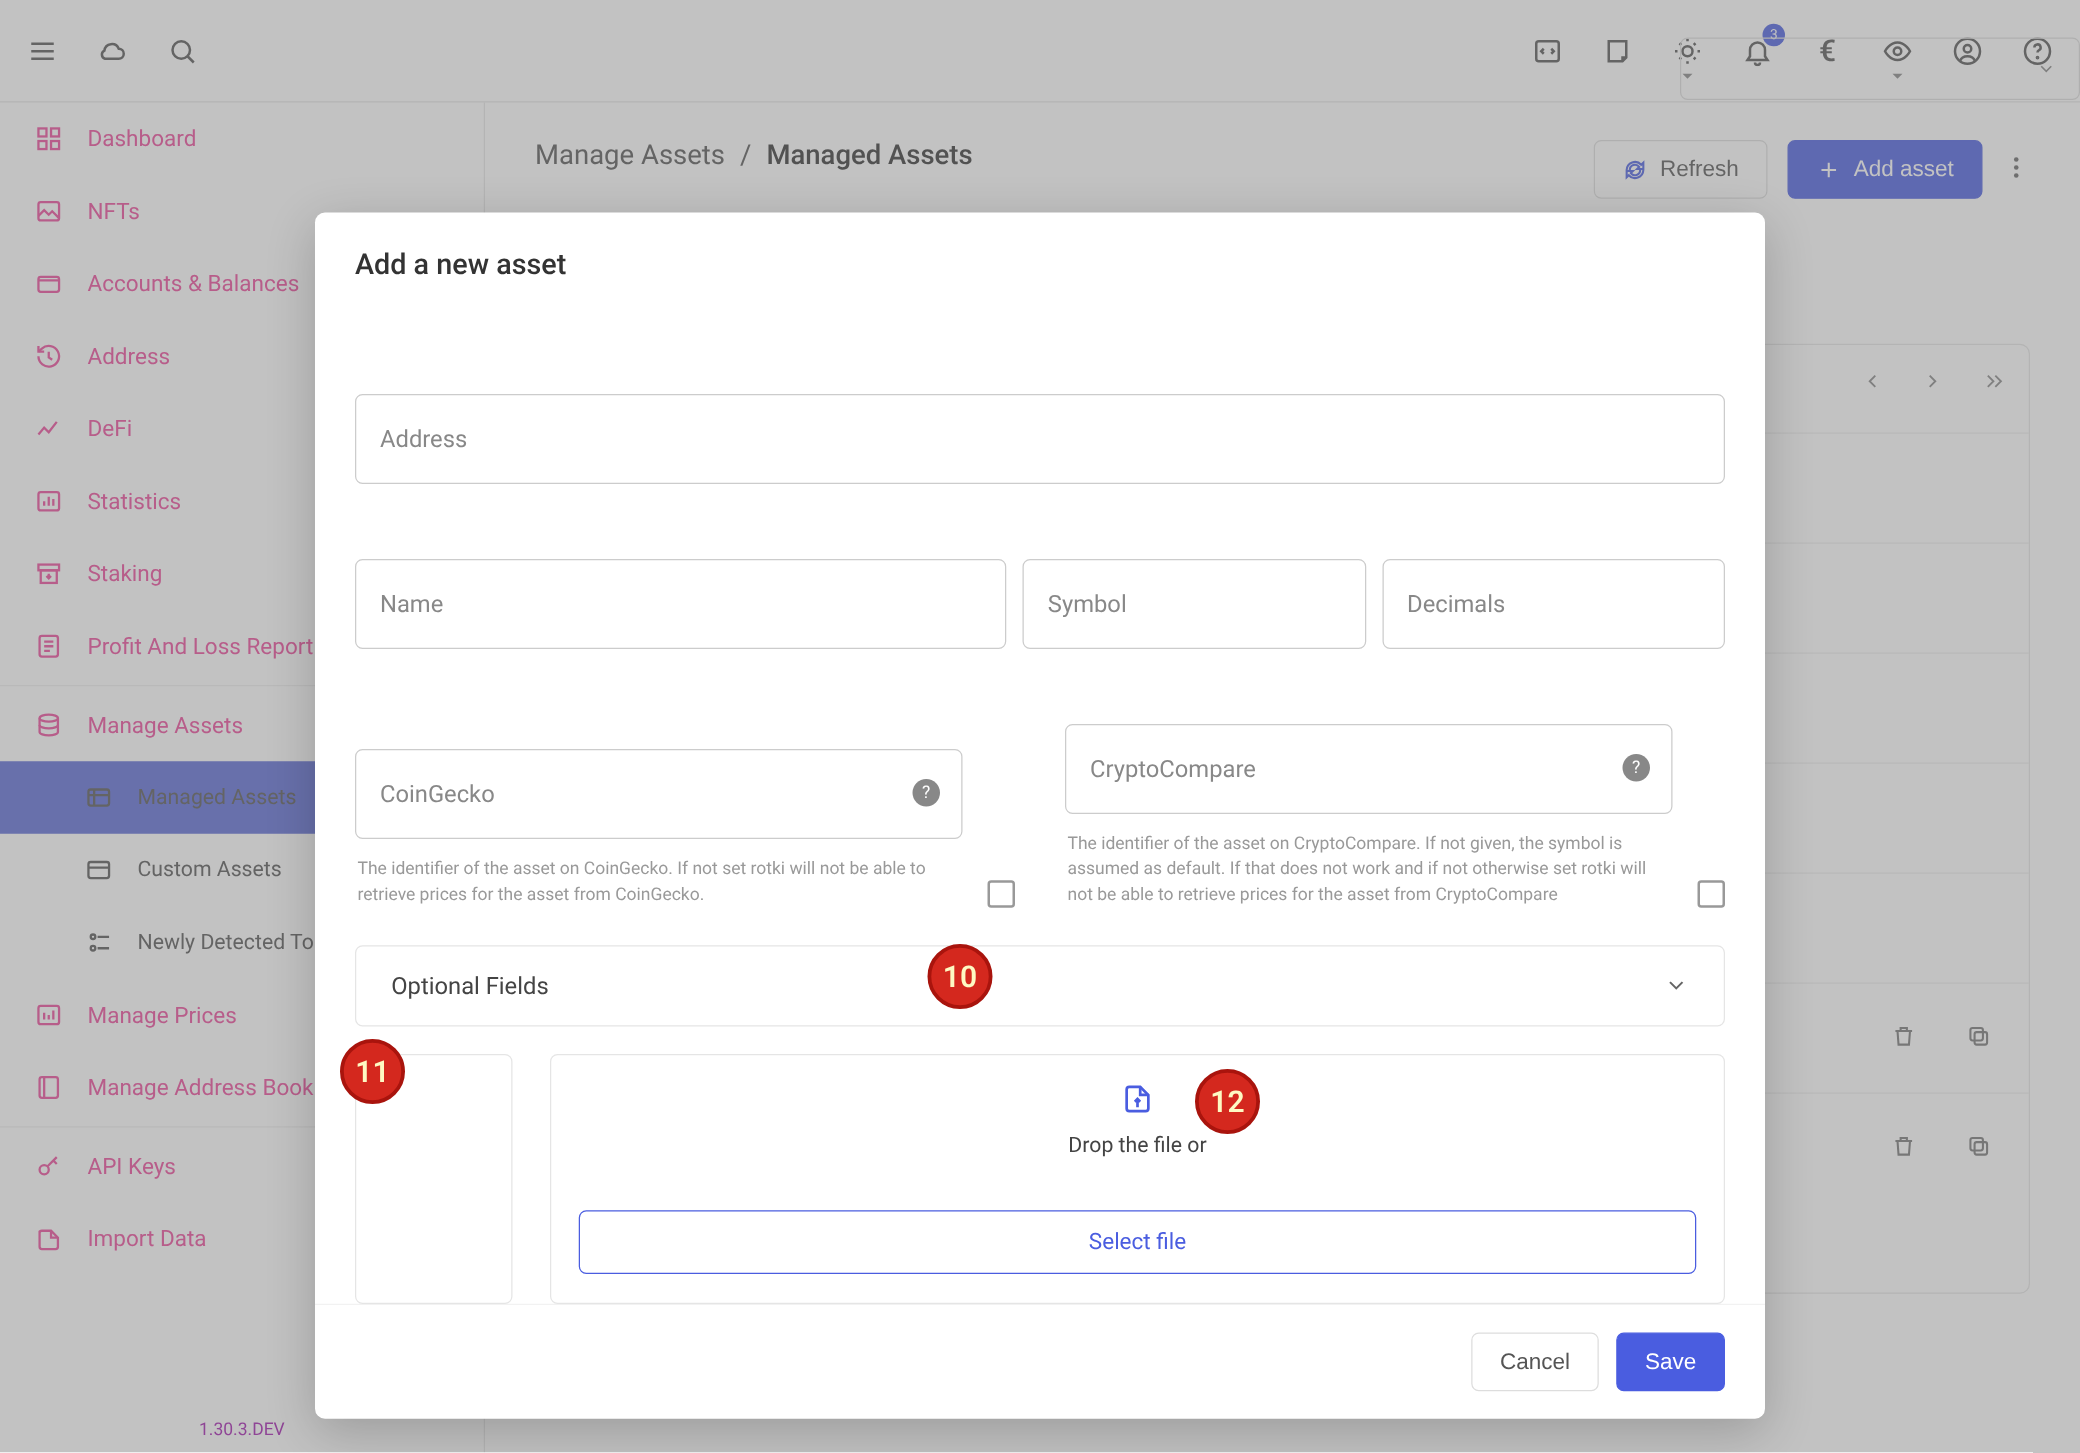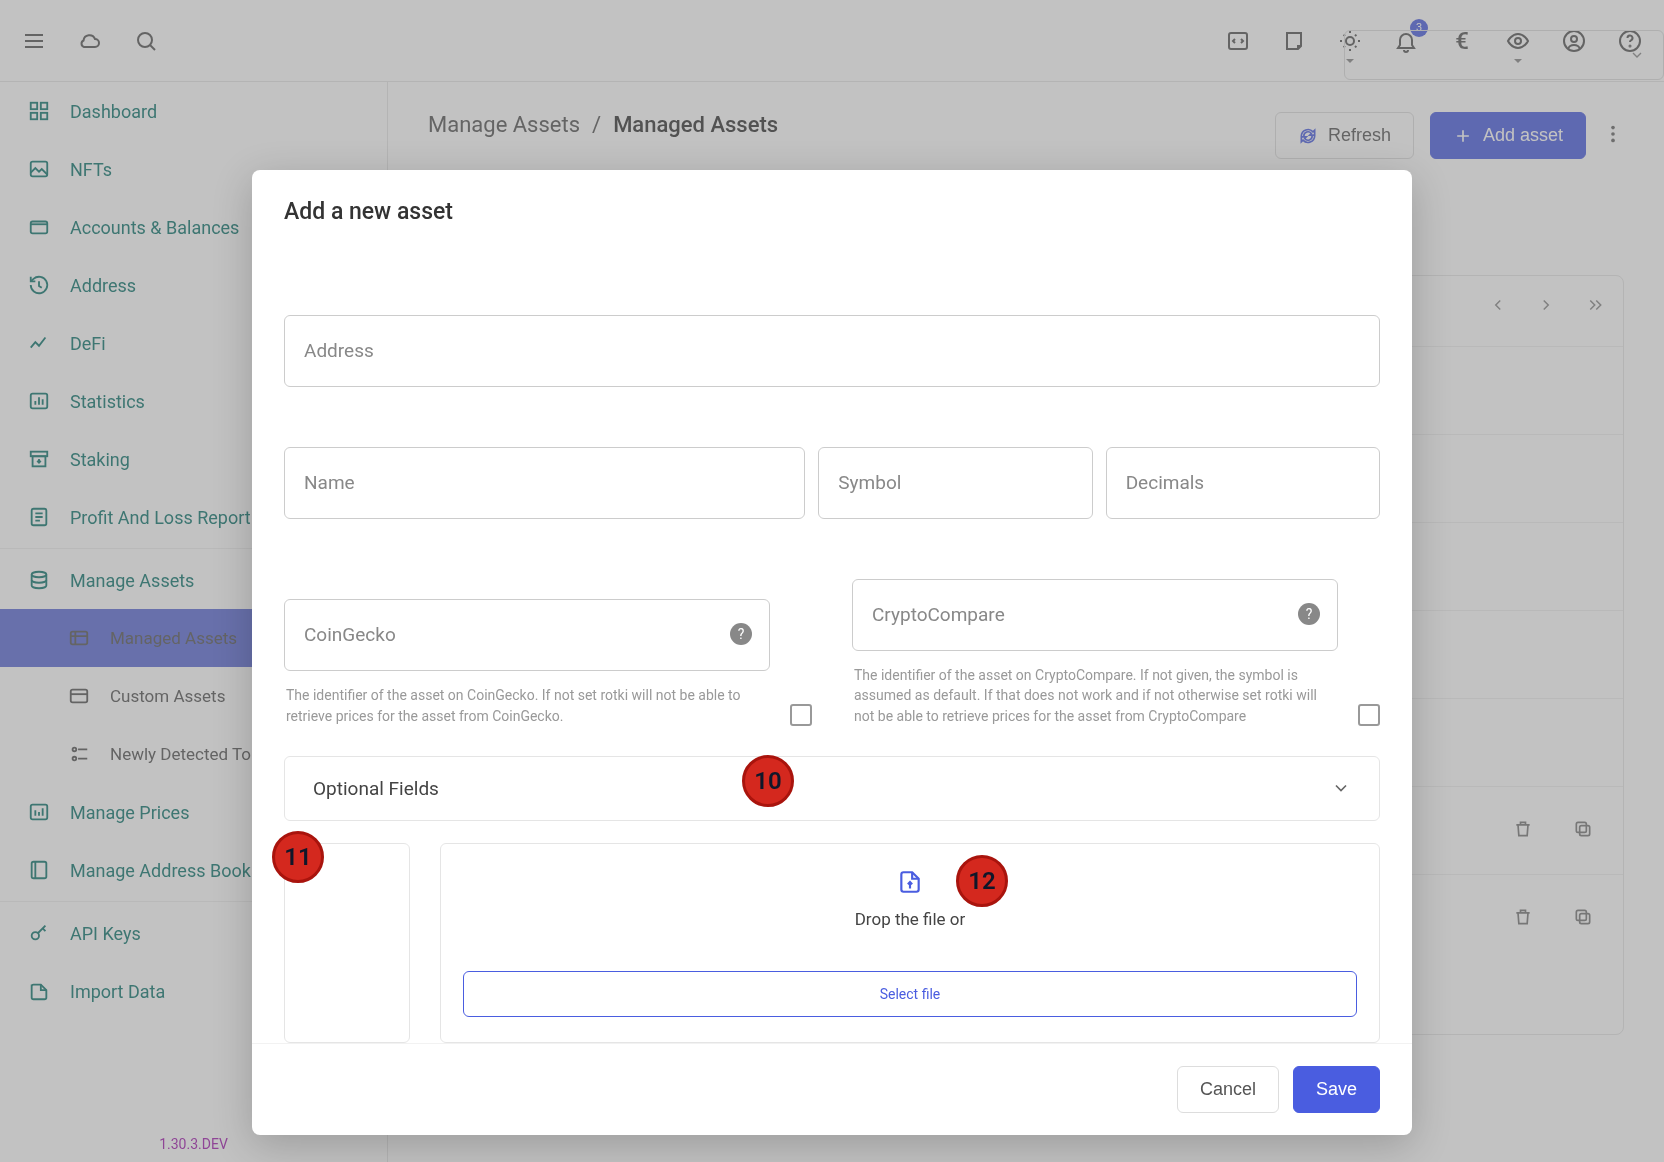--- a/index.html
+++ b/index.html
@@ -11,21 +11,21 @@
   .topbar .icon-btn { width: 28px; height: 28px; display: flex; align-items: center; justify-content: center; color: #555; position: relative; cursor: pointer; }
   .topbar .icon-btn svg { width: 24px; height: 24px; }
   .topbar .chevron-under::after { content: ""; position: absolute; bottom: -12px; left: 50%; transform: translateX(-50%); border: 4px solid transparent; border-top-color: #888; }
   .badge { position: absolute; top: -8px; right: -8px; background: #4a5de0; color: #fff; border-radius: 50%; width: 18px; height: 18px; font-size: 11px; display: flex; align-items: center; justify-content: center; }
 
   
   .layout { display: flex; height: calc(100% - 82px); }
 
   
   .sidebar { width: 388px; border-right: 1px solid #e5e5e5; display: flex; flex-direction: column; overflow: hidden; }
-  .sidebar .item { display: flex; align-items: center; gap: 20px; padding: 18px 28px; font-size: 18px; color: #0f766e; cursor: pointer; }
+  .sidebar .item { display: flex; align-items: center; gap: 20px; padding: 18px 28px; font-size: 18px; color: #ec4899; cursor: pointer; }
   .sidebar .item.selected { background: #5b6ad6; color: #fff; }
   .sidebar .item .icon { width: 22px; height: 22px; display:flex; align-items:center; justify-content:center; }
   .sidebar .item .icon svg { width: 22px; height: 22px; }
   .sidebar .item.sub { padding-left: 68px; font-size: 17px; color: #555; }
   .sidebar .item.has-arrow { position: relative; }
   .sidebar .item.has-arrow::after { content: ""; position: absolute; right: 36px; top: 50%; width: 12px; height: 12px; border-right: 2px solid #888; border-bottom: 2px solid #888; transform: translateY(-60%) rotate(45deg); }
   .sidebar .divider { height: 1px; background: #eee; margin: 2px 0; }
   .sidebar .spacer { flex: 1; }
   .sidebar .version { text-align: center; padding: 10px; font-size: 14px; color: #a21caf; }
 
@@ -59,26 +59,26 @@
   .oracle .checkbox { width: 22px; height: 22px; border: 2px solid #999; border-radius: 3px; margin-top: 24px; cursor: pointer; }
   .oracle .hint { font-size: 14px; color: #999; line-height: 1.45; margin-left: 2px; }
   .qmark { position: absolute; right: 18px; top: 24px; width: 22px; height: 22px; border-radius: 50%; background: #888; color: #fff; display: flex; align-items: center; justify-content: center; font-size: 14px; cursor: help; }
 
   .accordion { border: 1px solid #e5e5e5; border-radius: 6px; padding: 20px 28px; display: flex; align-items: center; justify-content: space-between; margin: 30px 0 22px; cursor: pointer; font-size: 19px; color: #444; }
 
   .upload-row { display: flex; gap: 30px; }
   .preview-box { width: 126px; height: 200px; border: 1px solid #e5e5e5; border-radius: 6px; background: #fff; }
   .dropzone { flex: 1; border: 1px solid #e5e5e5; border-radius: 6px; padding: 22px; display: flex; flex-direction: column; align-items: center; gap: 14px; justify-content: center; }
   .dropzone .dz-text { font-size: 17px; color: #444; }
-  .dropzone .select-file { width: 100%; border: 1px solid #4a5de0; color: #4a5de0; border-radius: 6px; padding: 14px; text-align: center; font-size: 14px; cursor: pointer; margin-top: 28px; }
+  .dropzone .select-file { width: 100%; border: 1px solid #4a5de0; color: #4a5de0; border-radius: 6px; padding: 14px; text-align: center; font-size: 18px; cursor: pointer; margin-top: 28px; }
 
   .modal-footer { padding: 22px 32px; display: flex; justify-content: flex-end; gap: 14px; border-top: 1px solid #f2f2f2; }
 
   
-  .marker { position: absolute; width: 52px; height: 52px; border-radius: 50%; background: #d4281e; color: #0f172a; font-size: 24px; font-weight: 600; display: flex; align-items: center; justify-content: center; border: 3px solid #a9140d; z-index: 5; }
+  .marker { position: absolute; width: 52px; height: 52px; border-radius: 50%; background: #d4281e; color: #fef9c3; font-size: 24px; font-weight: 600; display: flex; align-items: center; justify-content: center; border: 3px solid #a9140d; z-index: 5; }
 </style>
 </head>
 <body>
 
 <div class="topbar">
   <div class="left">
     <div class="icon-btn">
         <svg viewBox="0 0 24 24" fill="none" stroke="currentColor" stroke-width="2">
           <path d="M3 6h18M3 12h18M3 18h18"></path>
         </svg>

